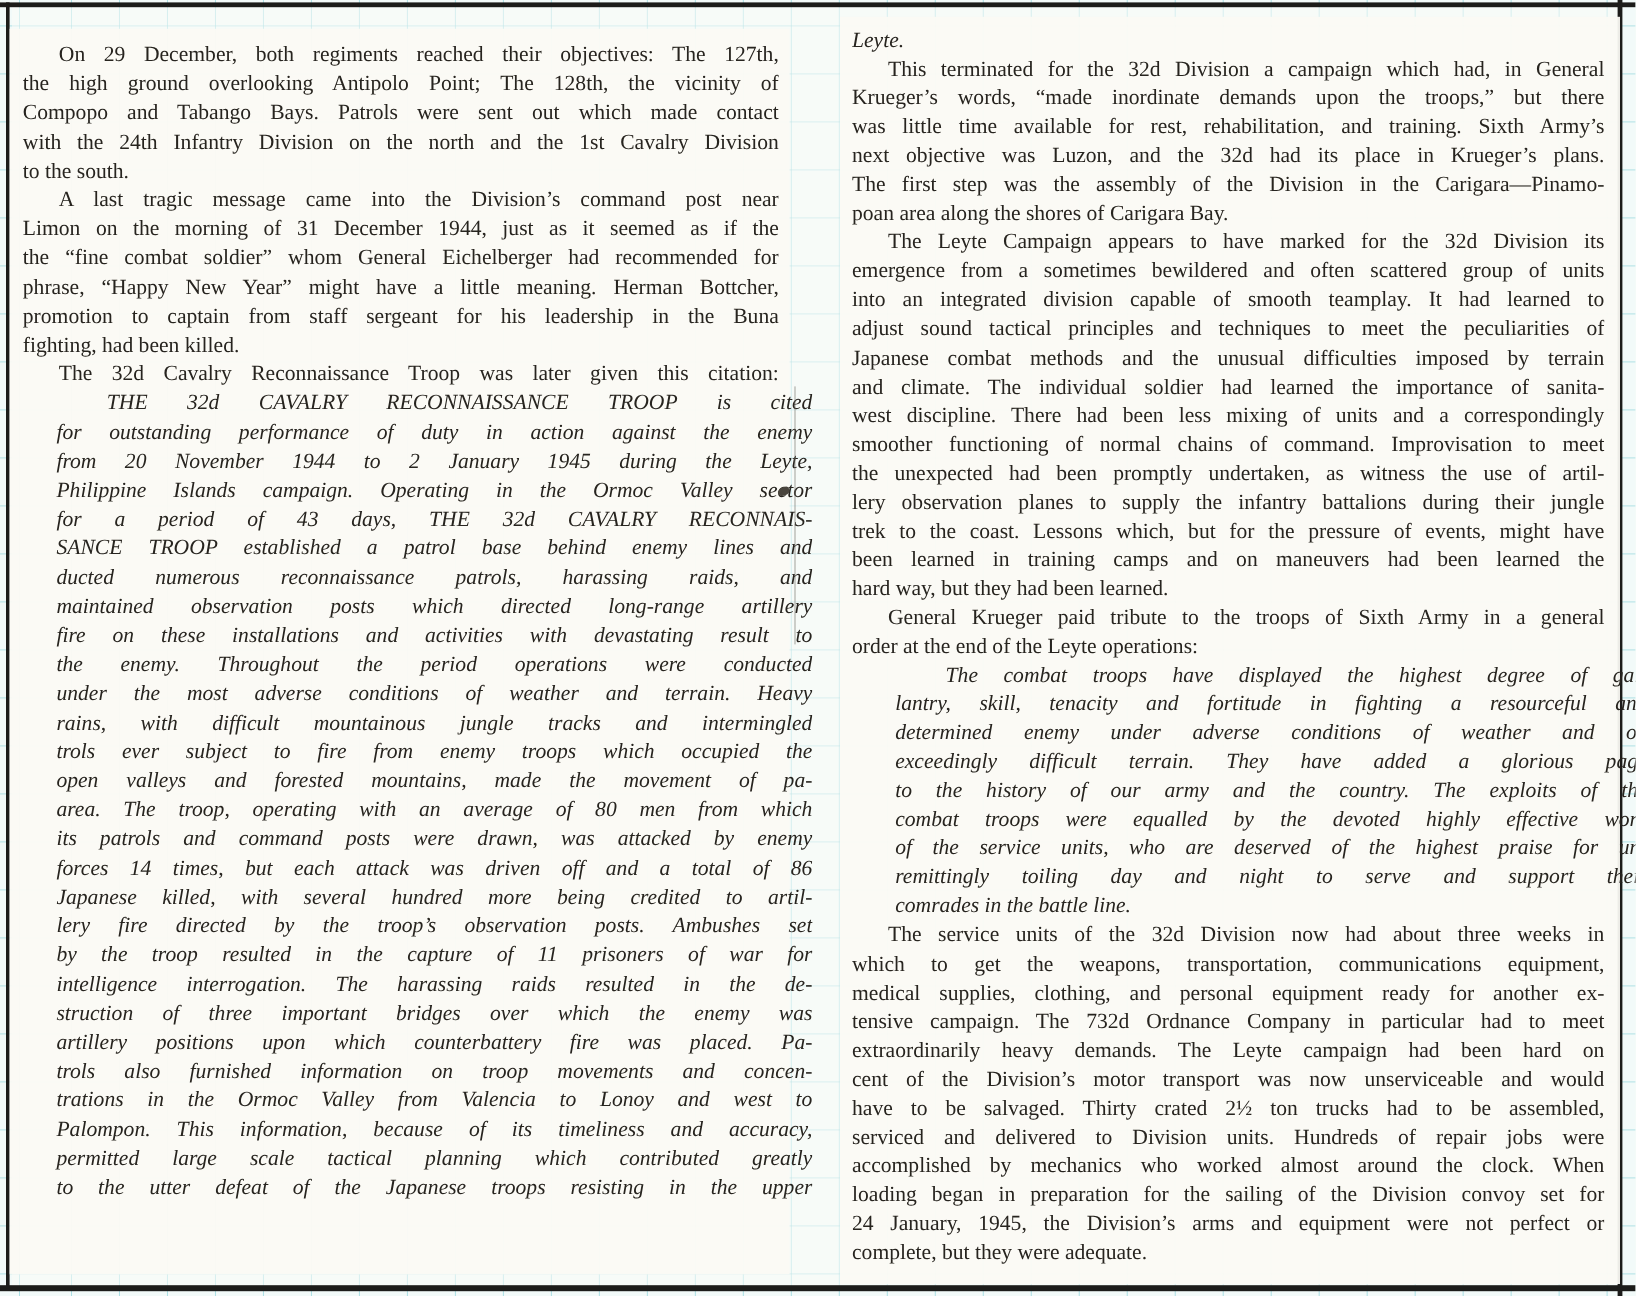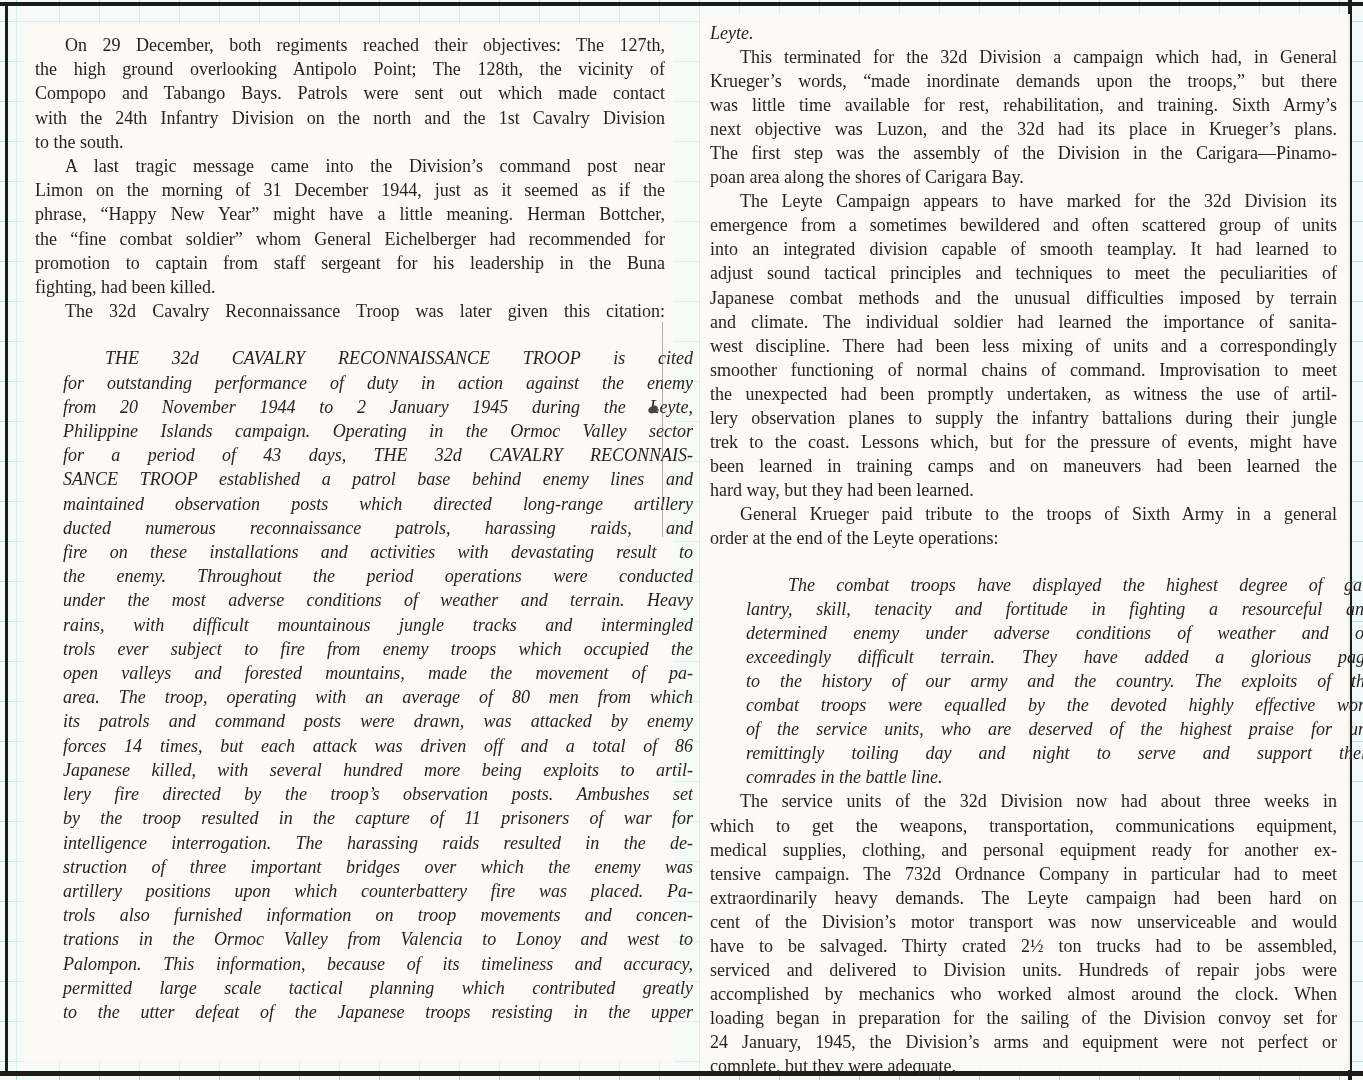--- a/index.html
+++ b/index.html
@@ -24,34 +24,34 @@
   .frame.bottom{left:0;top:1071px;width:1363px;height:5px;}
   .frame.left{left:5px;top:2px;width:3px;height:1072px;}
   .frame.right{left:1348px;top:0;width:4px;height:1080px;}
 
   .col{
     position:absolute;
     background:rgba(251,250,244,.94);
     color:#27241f;
     font-size:18px;
   }
-  .col-left{left:24px;top:24px;width:650px;height:1038px;padding:9px 0 0 11px;box-sizing:border-box;font-family:Liberation Serif, serif;}
+  .col-left{left:8px;top:24px;width:650px;height:1038px;padding:9px 0 0 11px;box-sizing:border-box;font-family:Liberation Serif, serif;}
   .col-right{left:700px;top:14px;width:650px;height:1056px;padding:7px 0 0 10px;box-sizing:border-box;}
   .col-left .ln{line-height:24.2px;width:630px;}
   .col-right .ln{line-height:24.05px;width:627px;}
 
   .ln{
     white-space:nowrap;overflow:hidden;
     text-align:justify;text-align-last:justify;
   }
   .ln.last{text-align-last:left;}
   .ln.indent{text-indent:30px;}
   .para.italic{font-style:italic;}
   .para.block .ln{padding-left:28px;}
-  .para.block .ln.indent{text-indent:42px;margin-top:23px;}
+  .para.block .ln.indent{text-indent:42px;}
   .col-right .para.block .ln{padding-left:36px;padding-right:26px;}
 
   
   .crease{position:absolute;left:662px;top:322px;width:1px;height:215px;background:rgba(120,115,105,.55);}
   .smudge{position:absolute;left:648px;top:406px;width:10px;height:7px;background:#4a453d;border-radius:60% 40% 50% 50%;transform:rotate(-18deg);}
 </style>
 </head>
 <body>
 
 <div class="grid-bg"></div>
@@ -66,47 +66,47 @@
     <div class="para">
       <div class="ln indent">On 29 December, both regiments reached their objectives: The 127th,</div>
       <div class="ln">the high ground overlooking Antipolo Point; The 128th, the vicinity of</div>
       <div class="ln">Compopo and Tabango Bays. Patrols were sent out which made contact</div>
       <div class="ln">with the 24th Infantry Division on the north and the 1st Cavalry Division</div>
       <div class="ln last">to the south.</div>
     </div>
     <div class="para">
       <div class="ln indent">A last tragic message came into the Division’s command post near</div>
       <div class="ln">Limon on the morning of 31 December 1944, just as it seemed as if the</div>
+      <div class="ln">the “fine combat soldier” whom General Eichelberger had recommended for</div>
       <div class="ln">phrase, “Happy New Year” might have a little meaning. Herman Bottcher,</div>
-      <div class="ln">the “fine combat soldier” whom General Eichelberger had recommended for</div>
       <div class="ln">promotion to captain from staff sergeant for his leadership in the Buna</div>
       <div class="ln last">fighting, had been killed.</div>
     </div>
     <div class="para">
       <div class="ln indent">The 32d Cavalry Reconnaissance Troop was later given this citation:</div>
     </div>
     <div class="para italic block">
       <div class="ln indent">THE 32d CAVALRY RECONNAISSANCE TROOP is cited</div>
       <div class="ln">for outstanding performance of duty in action against the enemy</div>
       <div class="ln">from 20 November 1944 to 2 January 1945 during the Leyte,</div>
       <div class="ln">Philippine Islands campaign. Operating in the Ormoc Valley sector</div>
       <div class="ln">for a period of 43 days, THE 32d CAVALRY RECONNAIS-</div>
       <div class="ln">SANCE TROOP established a patrol base behind enemy lines and</div>
+      <div class="ln">ducted numerous reconnaissance patrols, harassing raids, and</div>
       <div class="ln">maintained observation posts which directed long-range artillery</div>
-      <div class="ln">ducted numerous reconnaissance patrols, harassing raids, and</div>
       <div class="ln">fire on these installations and activities with devastating result to</div>
       <div class="ln">the enemy. Throughout the period operations were conducted</div>
       <div class="ln">under the most adverse conditions of weather and terrain. Heavy</div>
       <div class="ln">rains, with difficult mountainous jungle tracks and intermingled</div>
       <div class="ln">trols ever subject to fire from enemy troops which occupied the</div>
       <div class="ln">open valleys and forested mountains, made the movement of pa-</div>
       <div class="ln">area. The troop, operating with an average of 80 men from which</div>
       <div class="ln">its patrols and command posts were drawn, was attacked by enemy</div>
       <div class="ln">forces 14 times, but each attack was driven off and a total of 86</div>
-      <div class="ln">Japanese killed, with several hundred more being exploits to artil-</div>
+      <div class="ln">Japanese killed, with several hundred more being credited to artil-</div>
       <div class="ln">lery fire directed by the troop’s observation posts. Ambushes set</div>
       <div class="ln">by the troop resulted in the capture of 11 prisoners of war for</div>
       <div class="ln">intelligence interrogation. The harassing raids resulted in the de-</div>
       <div class="ln">struction of three important bridges over which the enemy was</div>
       <div class="ln">artillery positions upon which counterbattery fire was placed. Pa-</div>
       <div class="ln">trols also furnished information on troop movements and concen-</div>
       <div class="ln">trations in the Ormoc Valley from Valencia to Lonoy and west to</div>
       <div class="ln">Palompon. This information, because of its timeliness and accuracy,</div>
       <div class="ln">permitted large scale tactical planning which contributed greatly</div>
       <div class="ln">to the utter defeat of the Japanese troops resisting in the upper</div>

